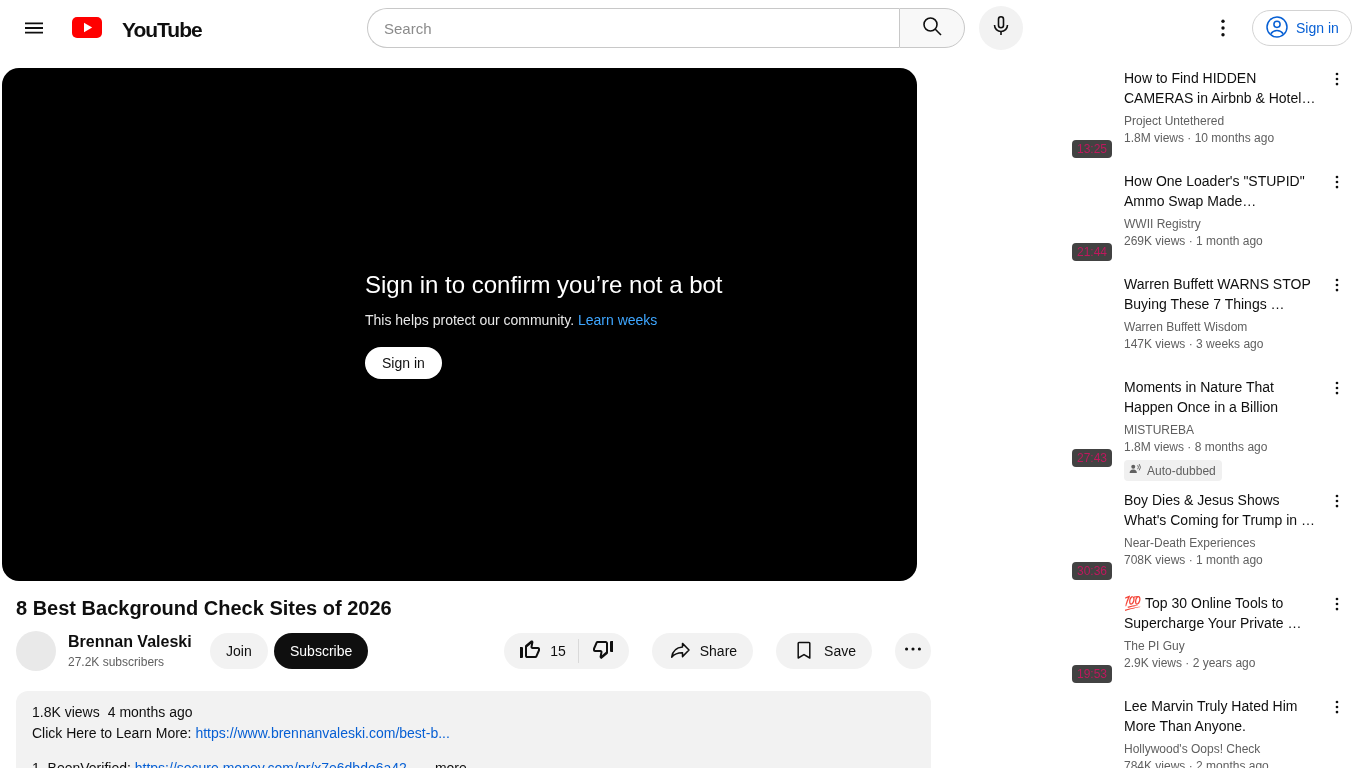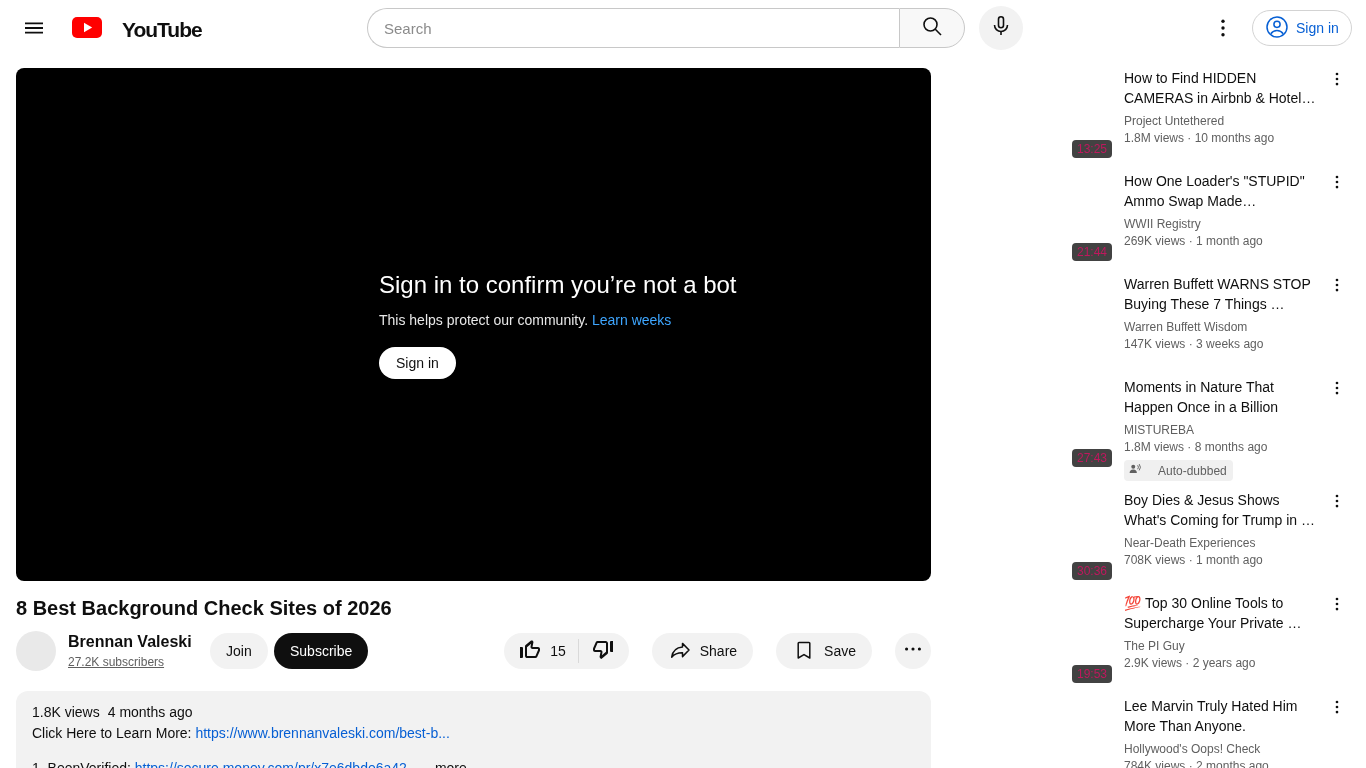--- a/index.html
+++ b/index.html
@@ -18,36 +18,36 @@
   #search-btn { width:66px; height:40px; border:1px solid #c8c8c8; border-radius:0 20px 20px 0;
     background:#f8f8f8; display:flex; align-items:center; justify-content:center; cursor:pointer; }
   #mic-btn { position:absolute; left:979px; top:6px; width:44px; height:44px; border-radius:50%;
     background:#f2f2f2; display:flex; align-items:center; justify-content:center; cursor:pointer; }
   #top-kebab { position:absolute; left:1211px; top:16px; width:24px; height:24px; cursor:pointer; }
   #signin-top { position:absolute; left:1252px; top:10px; height:36px; border:1px solid #d3d3d3;
     border-radius:18px; display:flex; align-items:center; gap:7px; padding:0 12px;
     color:#065fd4; font-size:14px; font-weight:500; background:#fff; cursor:pointer; }
 
   
-  #player { position:absolute; left:16px; top:68px; width:915px; height:513px;
-    background:#000; border-radius:8px; }
+  #player { position:absolute; left:2px; top:68px; width:915px; height:513px;
+    background:#000; border-radius:17px; }
   #player-msg { position:absolute; left:363px; top:50%; transform:translateY(-50%); }
   #player-msg h2 { color:#fff; font-size:24px; font-weight:400; }
   #player-msg .sub { margin-top:13px; font-size:14px; color:#e8e8e8; }
   #player-msg .sub a { color:#3ea6ff; text-decoration:none; cursor:pointer; }
   #player-signin { margin-top:19px; display:inline-block; background:#fff; color:#0f0f0f;
     font-size:14px; font-weight:500; height:32px; line-height:32px; padding:0 17px;
     border-radius:16px; border:none; cursor:pointer; }
 
   
   #vid-title { position:absolute; left:16px; top:597px; font-size:20px; font-weight:700; }
   #channel-row { position:absolute; left:16px; top:630px; width:915px; height:44px; }
   #avatar { position:absolute; left:0; top:1px; width:40px; height:40px; border-radius:50%; background:#e9e9e9; cursor:pointer; }
   #ch-name { position:absolute; left:52px; top:3px; font-size:16px; font-weight:600; cursor:pointer; }
-  #ch-subs { position:absolute; left:52px; top:25px; font-size:12px; color:#606060;text-decoration:underline; }
+  #ch-subs { position:absolute; left:52px; top:25px; font-size:12px; color:#606060; }
   .pill { height:36px; border-radius:18px; border:none; font-size:14px; font-weight:500;
     display:inline-flex; align-items:center; cursor:pointer; font-family:inherit; }
   #join-btn { position:absolute; left:194px; top:3px; background:#f2f2f2; padding:0 16px; color:#0f0f0f; }
   #subscribe-btn { position:absolute; left:258px; top:3px; background:#0f0f0f; color:#fff; padding:0 16px; }
   #actions { position:absolute; right:0; top:3px; display:flex; gap:23px; align-items:center; }
   .act { background:#f2f2f2; color:#0f0f0f; gap:8px; padding:0 16px; }
   #like-dislike { background:#f2f2f2; border-radius:18px; height:36px; display:flex; align-items:center; }
   #like-seg { display:flex; align-items:center; gap:8px; padding:0 12px 0 14px; height:36px; cursor:pointer; font-size:14px; font-weight:500; }
   #ld-divider { width:1px; height:24px; background:#d9d9d9; }
   #dislike-seg { padding:0 14px 0 12px; height:36px; display:flex; align-items:center; cursor:pointer; }
@@ -70,21 +70,21 @@
   .video-item { position:absolute; left:0; width:402px; height:94px; }
   .thumb { position:absolute; left:0; top:0; width:168px; height:94px; border-radius:8px; cursor:pointer; }
   .duration { position:absolute; right:4px; bottom:4px; background:rgba(40,40,40,.88); color:#be185d;
     font-size:12px; font-weight:500; padding:2px 5px; border-radius:4px; line-height:14px; }
   .vinfo { position:absolute; left:176px; top:0; width:196px; }
   .vtitle { font-size:14px; font-weight:500; line-height:20px; color:#0f0f0f;
     display:-webkit-box; -webkit-line-clamp:2; -webkit-box-orient:vertical; overflow:hidden; cursor:pointer; }
   .vchannel { margin-top:5px; font-size:12px; color:#606060; line-height:16px; cursor:pointer; }
   .vmeta { font-size:12px; color:#606060; line-height:18px; }
   .vbadge { display:none; margin-top:4px; }
-  .vbadge.show { display:inline-flex; align-items:center; gap:16px; background:#f0f0f0;
+  .vbadge.show { display:inline-flex; align-items:center; gap:5px; background:#f0f0f0;
     border-radius:4px; padding:2px 6px 2px 4px; font-size:12px; color:#606060; }
   .kebab { position:absolute; right:2px; top:2px; width:20px; height:24px; cursor:pointer; }
 </style>
 </head>
 <body>
 
 <div id="header">
   <div id="burger">
     <svg viewBox="0 0 24 24" width="24" height="24" fill="#0f0f0f">
         <path d="M3 6.5h18v1.8H3zM3 11.1h18v1.8H3zM3 15.7h18v1.8H3z"></path>

